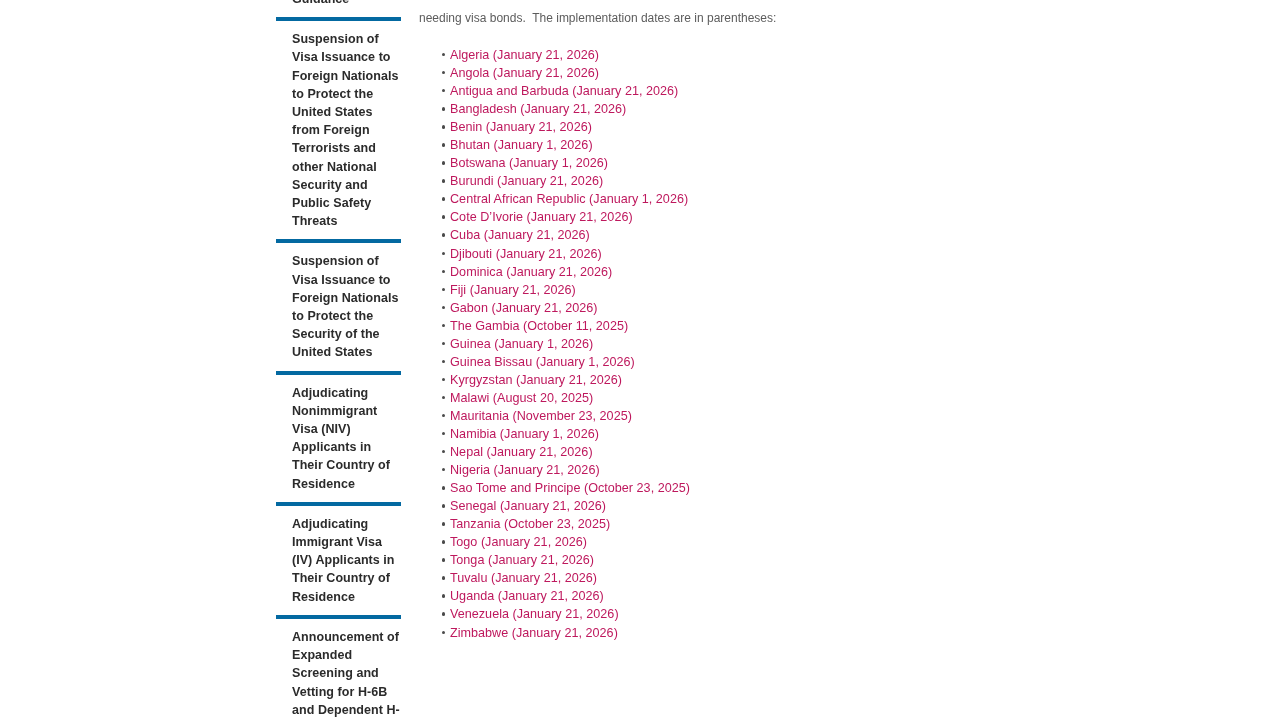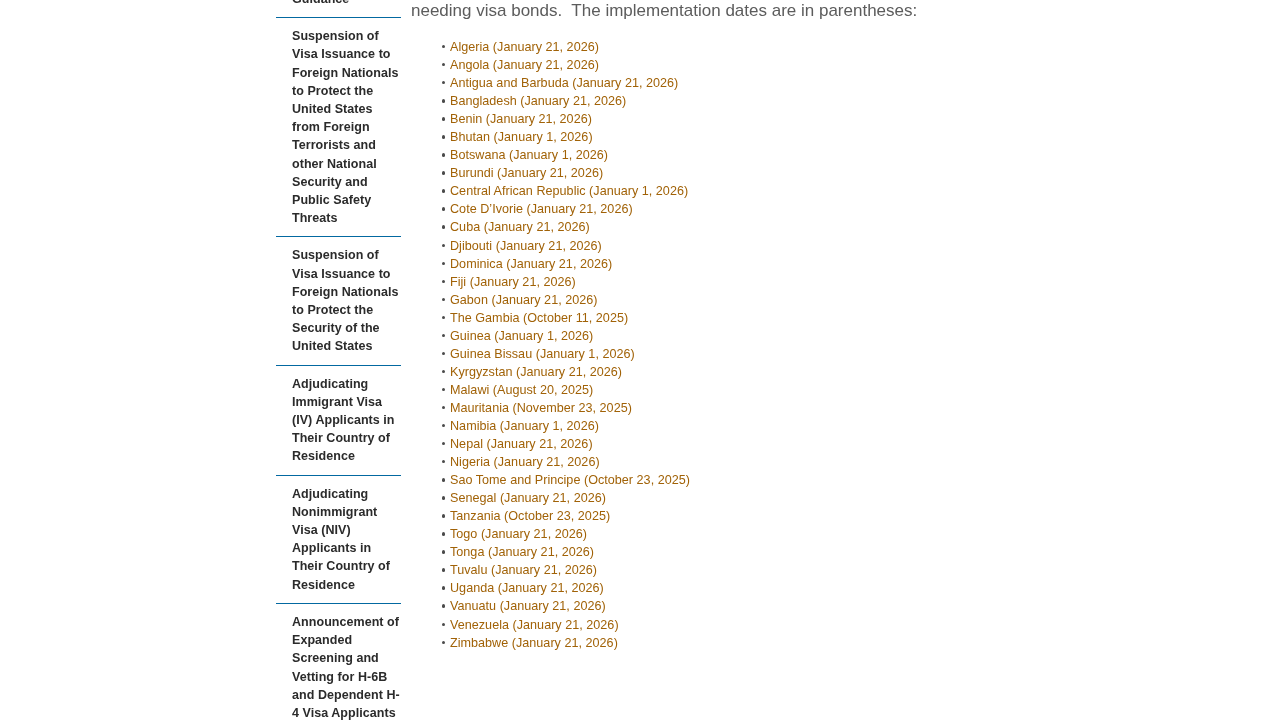--- a/index.html
+++ b/index.html
@@ -33,53 +33,53 @@
     position: relative;
     padding: 9px 0 9px 16px;
     font-size: 12.5px;
     line-height: 18.2px;
     color: #2b2b2b;
     font-weight: 600;
     letter-spacing: 0.05px;
     cursor: pointer;
   }
   .side-item + .side-item {
-    border-top: 1px solid #0369a1;
+    border-top: 4px solid #0369a1;
   }
   .side-item:first-child {
     padding-top: 0;
   }
 
   
   .main {
     position: absolute;
     left: 411px;
     top: 0px;
     width: 700px;
   }
   .intro-para {
-    font-size: 17px;
+    font-size: 12px;
     line-height: 17px;
     color: #5c5c5c;
-    margin: 0;
+    margin: 8px;
     padding-top: 2px;
     white-space: pre;
   }
 
   .country-list {
     list-style: none;
     margin: 0;
     padding: 0;
     margin-top: 19px;
   }
   .country-list li {
     position: relative;
     font-size: 12.6px;
     line-height: 18.05px;
-    color: #a16207;
+    color: #be185d;
     padding-left: 39px;
     letter-spacing: 0.02px;
     white-space: nowrap;
   }
   .country-list li .bullet {
     position: absolute;
     left: 31px;
     top: 7px;
     width: 3.4px;
     height: 3.4px;
@@ -89,22 +89,22 @@
 </style>
 </head>
 <body>
 
 <div class="page">
 
   <nav class="sidebar" id="sidebar-nav">
       <div class="side-item"><span>Guidance</span></div>
       <div class="side-item"><span>Suspension of Visa Issuance to Foreign Nationals to Protect the United States from Foreign Terrorists and other National Security and Public Safety Threats</span></div>
       <div class="side-item"><span>Suspension of Visa Issuance to Foreign Nationals to Protect the Security of the United States</span></div>
+      <div class="side-item"><span>Adjudicating Nonimmigrant Visa (NIV) Applicants in Their Country of Residence</span></div>
       <div class="side-item"><span>Adjudicating Immigrant Visa (IV) Applicants in Their Country of Residence</span></div>
-      <div class="side-item"><span>Adjudicating Nonimmigrant Visa (NIV) Applicants in Their Country of Residence</span></div>
       <div class="side-item"><span>Announcement of Expanded Screening and Vetting for H-6B and Dependent H-4 Visa Applicants</span></div>
     </nav>
 
   <main class="main">
     <p class="intro-para">needing visa bonds.  The implementation dates are in parentheses:</p>
 
     <ul class="country-list" id="country-list">
         <li><span class="bullet"></span><span>Algeria (January 21, 2026)</span></li>
         <li><span class="bullet"></span><span>Angola (January 21, 2026)</span></li>
         <li><span class="bullet"></span><span>Antigua and Barbuda (January 21, 2026)</span></li>
@@ -129,19 +129,18 @@
         <li><span class="bullet"></span><span>Namibia (January 1, 2026)</span></li>
         <li><span class="bullet"></span><span>Nepal (January 21, 2026)</span></li>
         <li><span class="bullet"></span><span>Nigeria (January 21, 2026)</span></li>
         <li><span class="bullet"></span><span>Sao Tome and Principe (October 23, 2025)</span></li>
         <li><span class="bullet"></span><span>Senegal (January 21, 2026)</span></li>
         <li><span class="bullet"></span><span>Tanzania (October 23, 2025)</span></li>
         <li><span class="bullet"></span><span>Togo (January 21, 2026)</span></li>
         <li><span class="bullet"></span><span>Tonga (January 21, 2026)</span></li>
         <li><span class="bullet"></span><span>Tuvalu (January 21, 2026)</span></li>
         <li><span class="bullet"></span><span>Uganda (January 21, 2026)</span></li>
-        <li><span class="bullet"></span><span>Vanuatu (January 21, 2026)</span></li>
         <li><span class="bullet"></span><span>Venezuela (January 21, 2026)</span></li>
         <li><span class="bullet"></span><span>Zimbabwe (January 21, 2026)</span></li>
       </ul>
   </main>
 
 </div>
 
 </body></html>

